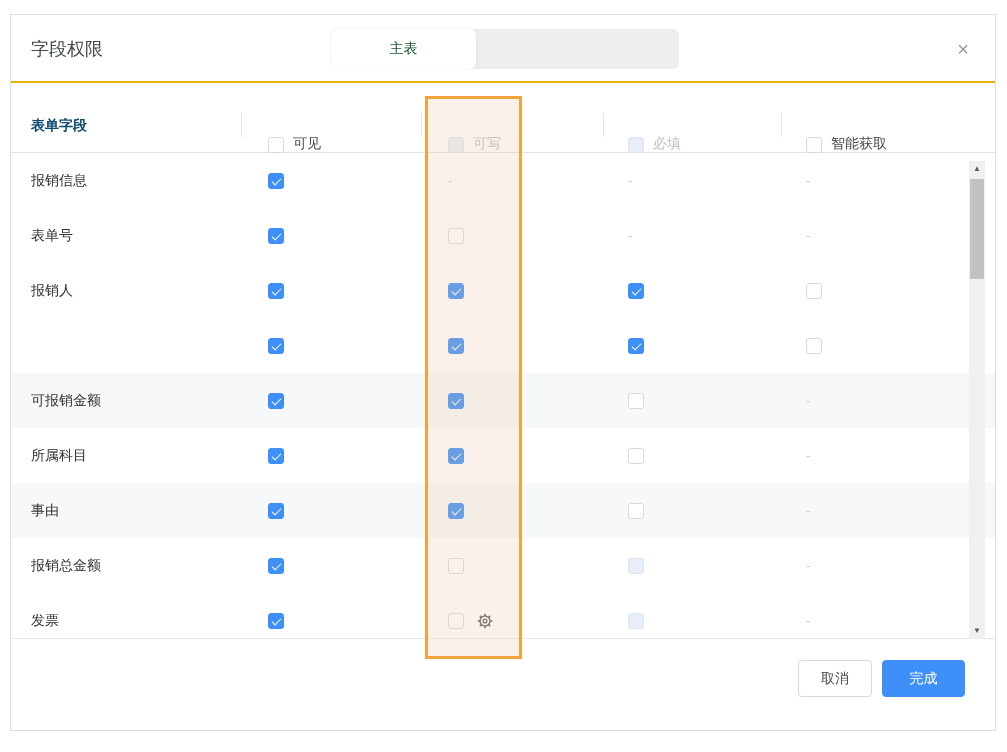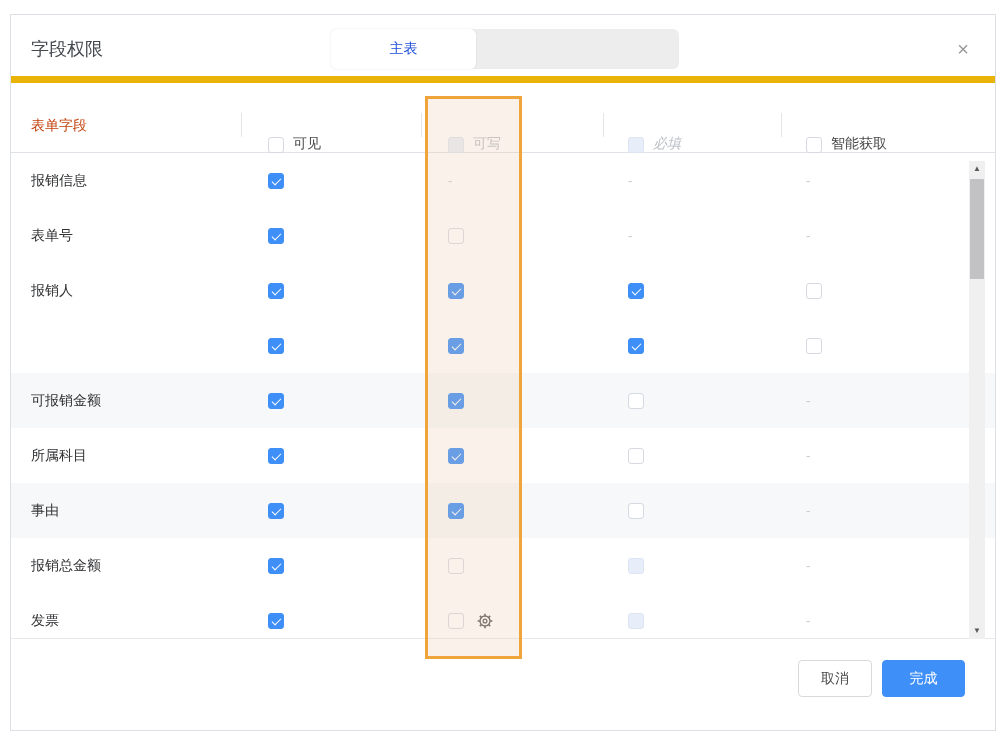--- a/index.html
+++ b/index.html
@@ -3,38 +3,38 @@
 <meta charset="utf-8">
 <style>
   * { margin:0; padding:0; box-sizing:border-box; }
   html,body { width:1007px; height:752px; background:#ffffff;
     font-family:"Liberation Sans","DejaVu Sans",sans-serif; }
   .dialog { position:absolute; left:10px; top:14px; width:986px; height:717px;
     background:#fff; border:1px solid #dcdfe3; }
 
   
   .dlg-header { position:absolute; left:0; top:0; width:100%; height:68px;
-    border-bottom:7px solid #eab308; }
+    border-bottom:2px solid #eab308; }
   .dlg-title { position:absolute; left:20px; top:0; line-height:68px;
     font-size:18px; color:#44494f; }
   .tab-group { position:absolute; left:320px; top:14px; width:348px; height:40px;
     background:#ededed; border-radius:6px; display:flex; cursor:pointer; }
   .tab { height:40px; display:flex; align-items:center; justify-content:center;
     font-size:14px; color:#333; }
   .tab.active { width:145px; background:#fff; border-radius:6px;
-    color:#1d4ed8; box-shadow:0 0 3px rgba(0,0,0,0.08); }
+    color:#14532d; box-shadow:0 0 3px rgba(0,0,0,0.08); }
   .tab.inactive { flex:1; }
   .close-btn { position:absolute; right:22px; top:24px; width:20px; height:20px;
     font-size:20px; line-height:20px; text-align:center; color:#9a9a9a; cursor:pointer; }
 
   
   .table-header { position:absolute; left:0; top:82px; width:100%; height:56px;
     border-bottom:1px solid #dfe2e6; }
   .field-header { position:absolute; left:20px; top:0; line-height:56px;
-    font-size:14px; font-weight:normal; color:#c2410c; }
+    font-size:14px; font-weight:bold; color:#0c4a6e; }
   .header-cell { position:absolute; top:0; height:56px; display:flex;
     align-items:flex-end; gap:9px; }
   .header-cell .label { font-size:14px; color:#4a4a4a; }
   .header-cell .label.muted { color:#bdc0c6; }
   .sep { position:absolute; top:16px; width:1px; height:24px; background:#e3e5e8; }
 
   
   .table-body { position:absolute; left:0; top:138px; width:100%; height:486px;
     overflow:hidden; border-bottom:1px solid #e6e8eb; }
   .row { position:relative; width:100%; height:55px; }
@@ -104,21 +104,21 @@
             <div class="cb"></div>
           </span>
           <span class="label">可见</span>
         </div>
         <div class="header-cell" style="left: 437px;">
           <span style="display: flex; align-items: center; gap: 13px;">
             <div class="cb disabled"></div>
           </span>
           <span class="label muted">可写</span>
         </div>
-        <div class="header-cell" style="left: 617px; font-style: italic;">
+        <div class="header-cell" style="left: 617px;">
           <span style="display: flex; align-items: center; gap: 13px;">
             <div class="cb disabled"></div>
           </span>
           <span class="label muted">必填</span>
         </div>
         <div class="header-cell" style="left: 795px;">
           <span style="display: flex; align-items: center; gap: 13px;">
             <div class="cb"></div>
           </span>
           <span class="label">智能获取</span>

